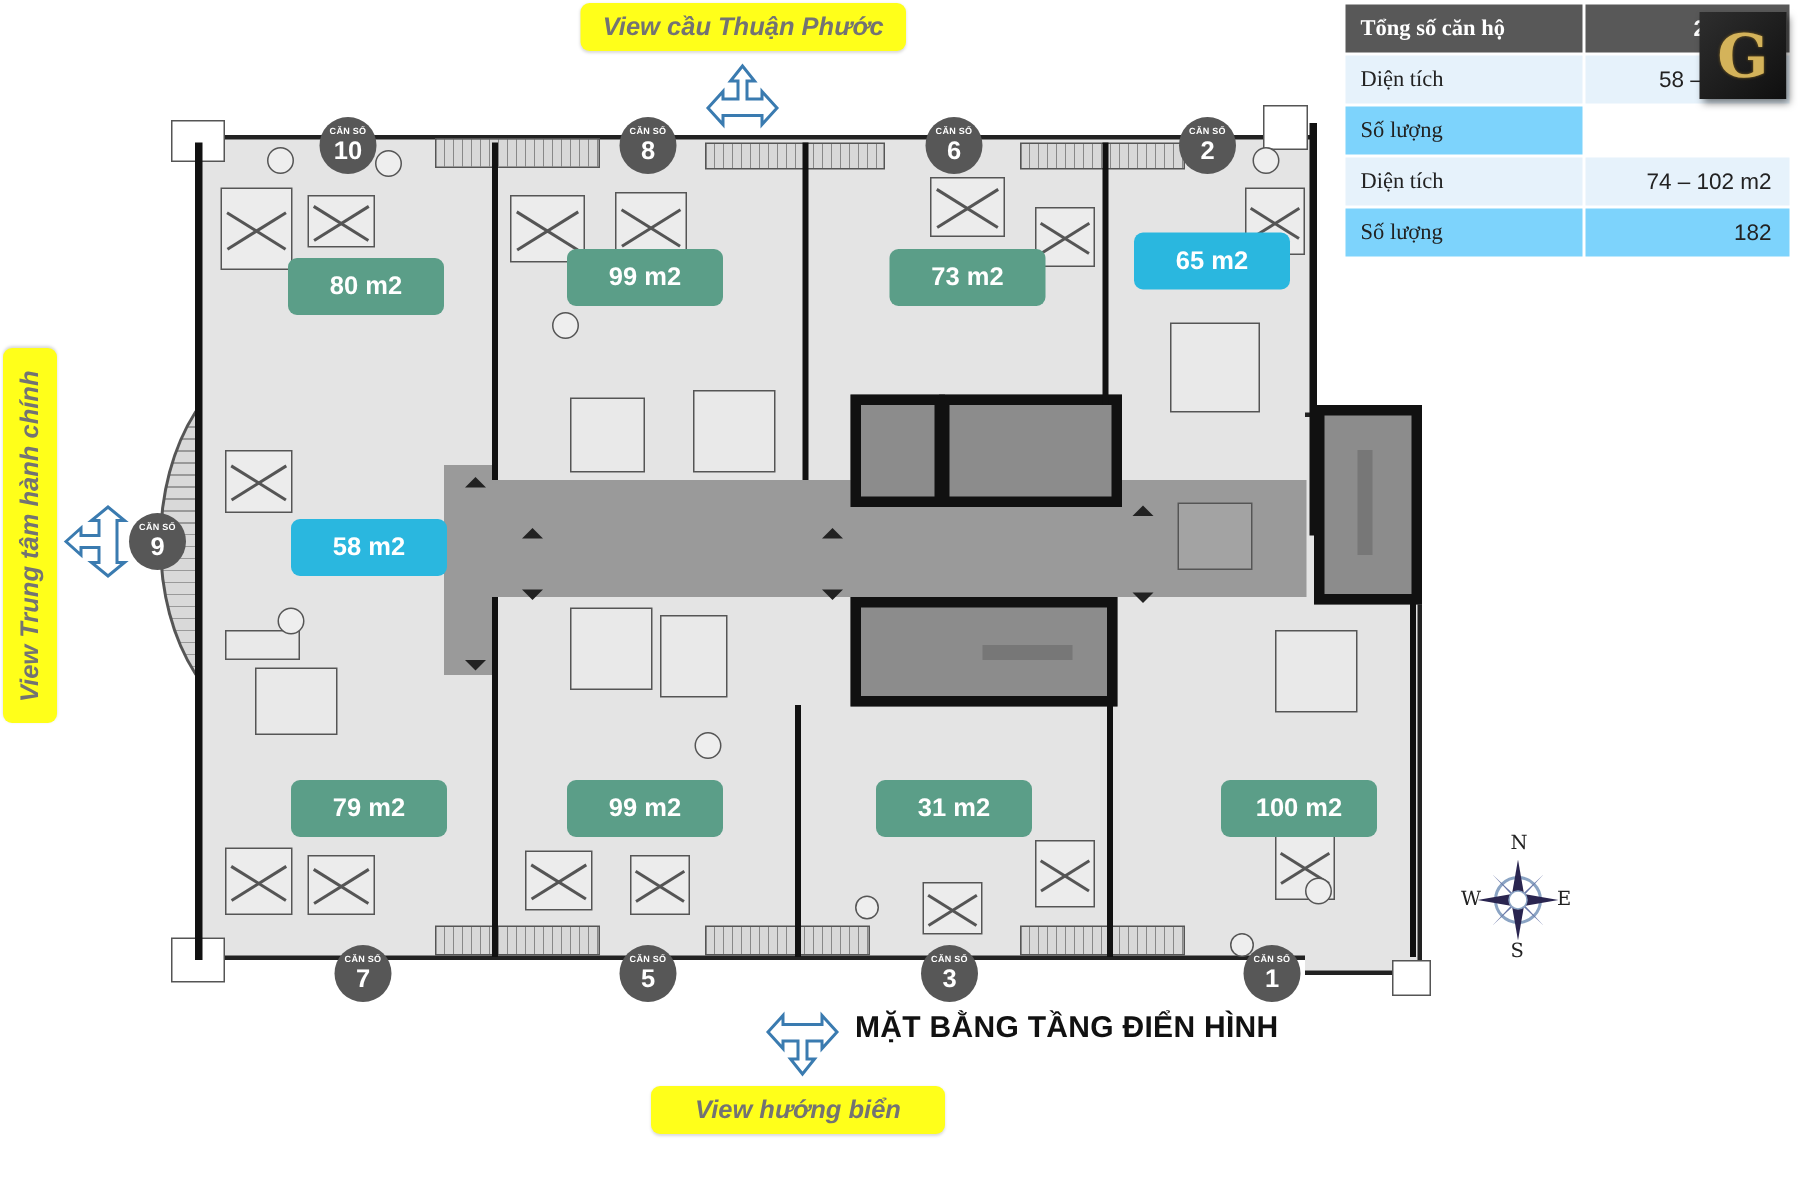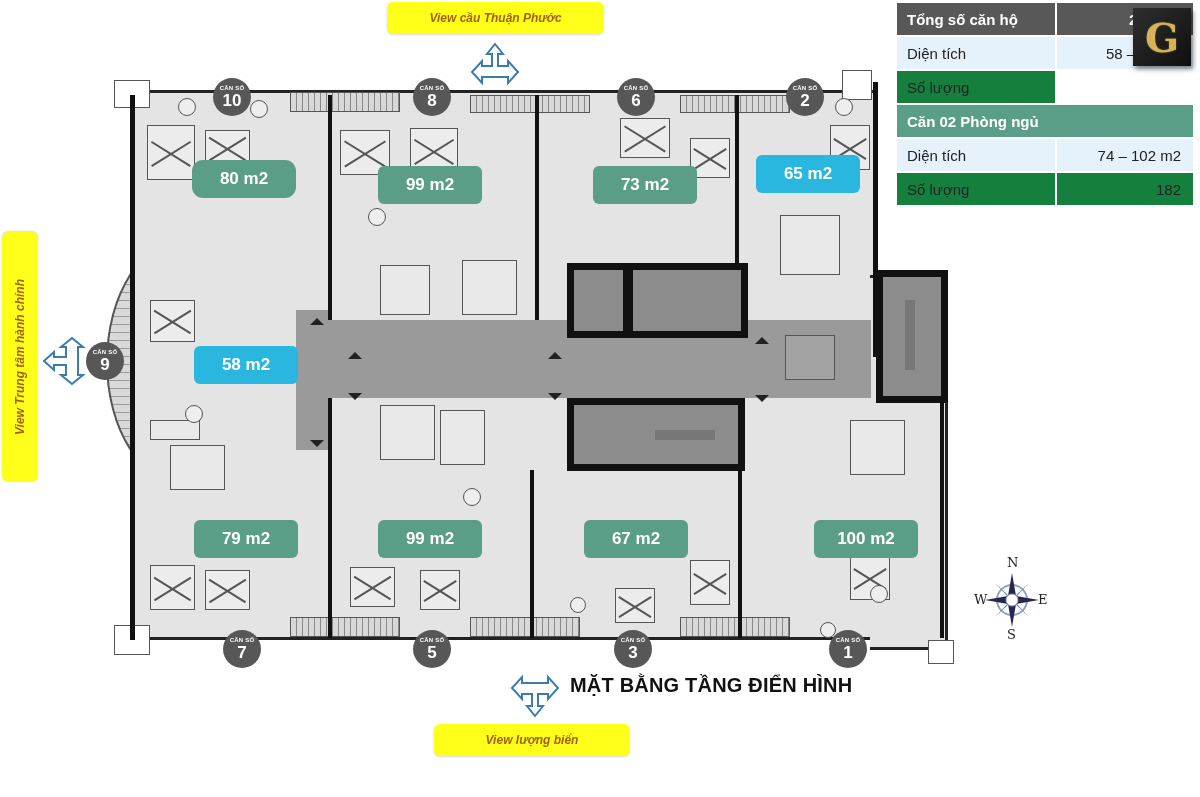--- a/index.html
+++ b/index.html
@@ -1,22 +1,22 @@
 <!DOCTYPE html>
 <html><head>
 <meta charset="utf-8">
 <style>
   * { box-sizing: border-box; margin: 0; padding: 0; }
   body { width: 1200px; height: 797px; background: #ffffff; position: relative; overflow: hidden;
          font-family: "Liberation Sans", "DejaVu Sans", sans-serif; }
   .abs { position: absolute; }
 
   
-  .view-label { position: absolute; background: #ffff1a; border-radius: 6px; color: #a16207;
-                font-style: italic; font-weight: bold; font-size: 12px; display: flex;
+  .view-label { position: absolute; background: #ffff1a; border-radius: 6px; color: #737373;
+                font-style: italic; font-weight: bold; font-size: 17px; display: flex;
                 align-items: center; justify-content: center; box-shadow: 0 1px 2px rgba(0,0,0,0.15); }
   .view-label.vertical { writing-mode: vertical-rl; transform: rotate(180deg); }
   .plan-bg { position: absolute; background: #e4e4e4; border: 3px solid #222; }
   .wall { position: absolute; background: #111; }
   .thin { position: absolute; background: #444; }
   .corridor { position: absolute; background: #9a9a9a; }
   .core { position: absolute; background: #8c8c8c; border: 7px solid #111; }
   .room { position: absolute; border: 1.5px solid #555; background: #e9e9e9; }
   .bed { position: absolute; border: 1.5px solid #555; background: #ececec; }
   .bed::before, .bed::after { content: ""; position: absolute; left: 0; top: 50%; width: 100%; height: 1.5px; background: #555; }
@@ -41,45 +41,45 @@
   
   .unit-num { position: absolute; width: 38px; height: 38px; border-radius: 50%; background: #575757; color: #fff;
               display: flex; flex-direction: column; align-items: center; justify-content: center; line-height: 1; }
   .unit-num .cap { font-size: 6px; font-weight: bold; letter-spacing: 0.2px; }
   .unit-num .num { font-size: 17px; font-weight: bold; margin-top: 1px; }
 
   
   .summary { position: absolute; left: 897px; top: 3px; width: 296px; border-collapse: separate; }
   .summary .row { display: flex; height: 32px; margin-bottom: 2px; }
   .summary .cell { display: flex; align-items: center; font-size: 15px; }
-  .summary .label { width: 158px; padding-left: 10px; margin-right: 2px; }
+  .summary .label { width: 158px; padding-left: 10px; margin-right: 2px; font-family: Liberation Serif, serif; }
   .summary .value { flex: 1; justify-content: flex-end; padding-right: 12px; }
   .row.total .cell { background: #585858; color: #fff; font-weight: bold; }
   .row.head-blue { background: #0ab0e8; }
   .row.head-green { background: #5b9e88; }
   .row.head-blue .cell, .row.head-green .cell { color: #fff; font-weight: bold; padding-left: 10px; }
   .row.light .cell { background: #e6f2fb; color: #222; }
-  .row.light2 .cell { background: #15803d; color: #222; }
+  .row.light2 .cell { background: #7dd3fc; color: #222; }
 
   .logo { position: absolute; left: 1133px; top: 8px; width: 58px; height: 58px; background: linear-gradient(135deg, #2e2e2e, #0f0f0f);
           box-shadow: 2px 3px 5px rgba(0,0,0,0.5); display: flex; align-items: center; justify-content: center; }
   .logo span { font-family: "DejaVu Serif", serif; font-weight: bold; font-size: 40px; color: #d4b35a;
                text-shadow: 0 0 2px #8a6a20; }
 
   .title { position: absolute; left: 570px; top: 674px; font-size: 20px; font-weight: bold; color: #111; letter-spacing: 0.2px; }
 
   .compass { position: absolute; left: 968px; top: 555px; width: 90px; height: 90px; }
   .compass .lbl { position: absolute; font-family: "DejaVu Serif", serif; font-size: 13px; color: #222; }
 </style>
 </head>
 <body>
 
 <div class="view-label" style="left:387px; top:2px; width:217px; height:32px;">View cầu Thuận Phước</div>
 <div class="view-label vertical" style="left:2px; top:232px; width:36px; height:250px;">View Trung tâm hành chính</div>
-<div class="view-label" style="left:434px; top:724px; width:196px; height:32px;">View lượng biển</div>
+<div class="view-label" style="left:434px; top:724px; width:196px; height:32px;">View hướng biển</div>
 
 <svg class="abs" style="left:470px; top:42px;" width="50" height="44" viewBox="0 0 50 44">
   <path d="M25 2 L33 12 L28 12 L28 24 L38 24 L38 19 L48 30 L38 41 L38 35 L12 35 L12 41 L2 30 L12 19 L12 24 L22 24 L22 12 L17 12 Z" fill="#fff" stroke="#3a7bb0" stroke-width="2"></path>
 </svg>
 <svg class="abs" style="left:42px; top:336px;" width="46" height="50" viewBox="0 0 46 50">
   <path d="M2 25 L12 16 L12 21 L24 21 L24 11 L19 11 L30 2 L41 11 L36 11 L36 39 L41 39 L30 48 L19 39 L24 39 L24 29 L12 29 L12 34 Z" fill="#fff" stroke="#3a7bb0" stroke-width="2"></path>
 </svg>
 <svg class="abs" style="left:510px; top:672px;" width="50" height="46" viewBox="0 0 50 46">
   <path d="M25 44 L33 34 L28 34 L28 22 L38 22 L38 27 L48 16 L38 5 L38 11 L12 11 L12 5 L2 16 L12 27 L12 22 L22 22 L22 34 L17 34 Z" fill="#fff" stroke="#3a7bb0" stroke-width="2"></path>
 </svg>
@@ -163,28 +163,28 @@
   <div class="tri up" style="left:310px; top:318px;"></div>
   <div class="tri up" style="left:348px; top:352px;"></div>
   <div class="tri up" style="left:548px; top:352px;"></div>
   <div class="tri up" style="left:755px; top:337px;"></div>
   <div class="tri down" style="left:348px; top:393px;"></div>
   <div class="tri down" style="left:548px; top:393px;"></div>
   <div class="tri down" style="left:755px; top:395px;"></div>
   <div class="tri down" style="left:310px; top:440px;"></div>
 </div>
 
-<div class="area-badge green" style="left:192px; top:160px;border-radius:11px;">80 m2</div>
+<div class="area-badge green" style="left:192px; top:172px;">80 m2</div>
 <div class="area-badge green" style="left:378px; top:166px;">99 m2</div>
 <div class="area-badge green" style="left:593px; top:166px;">73 m2</div>
 <div class="area-badge blue" style="left:756px; top:155px;">65 m2</div>
 <div class="area-badge blue" style="left:194px; top:346px;">58 m2</div>
 <div class="area-badge green" style="left:194px; top:520px;">79 m2</div>
 <div class="area-badge green" style="left:378px; top:520px;">99 m2</div>
-<div class="area-badge green" style="left:584px; top:520px;">67 m2</div>
+<div class="area-badge green" style="left:584px; top:520px;">31 m2</div>
 <div class="area-badge green" style="left:814px; top:520px;">100 m2</div>
 
 <div class="unit-num" style="left:213px; top:78px;text-align:center;">
   <span class="cap">CĂN SỐ</span>
   <span class="num">10</span>
 </div>
 <div class="unit-num" style="left:413px; top:78px;">
   <span class="cap">CĂN SỐ</span>
   <span class="num">8</span>
 </div>
@@ -243,23 +243,20 @@
     <div class="cell label">Tổng số căn hộ</div>
     <div class="cell value" style="justify-content:flex-start; padding-left:72px;">23</div>
   </div>
   <div class="row light">
     <div class="cell label">Diện tích</div>
     <div class="cell value">58 – 66 m2</div>
   </div>
   <div class="row light2">
     <div class="cell label">Số lượng</div>
   </div>
-  <div class="row head-green">
-    <div class="cell">Căn 02 Phòng ngủ</div>
-  </div>
   <div class="row light">
     <div class="cell label">Diện tích</div>
     <div class="cell value">74 – 102 m2</div>
   </div>
   <div class="row light2">
     <div class="cell label">Số lượng</div>
     <div class="cell value">182</div>
   </div>
 </div>
 

